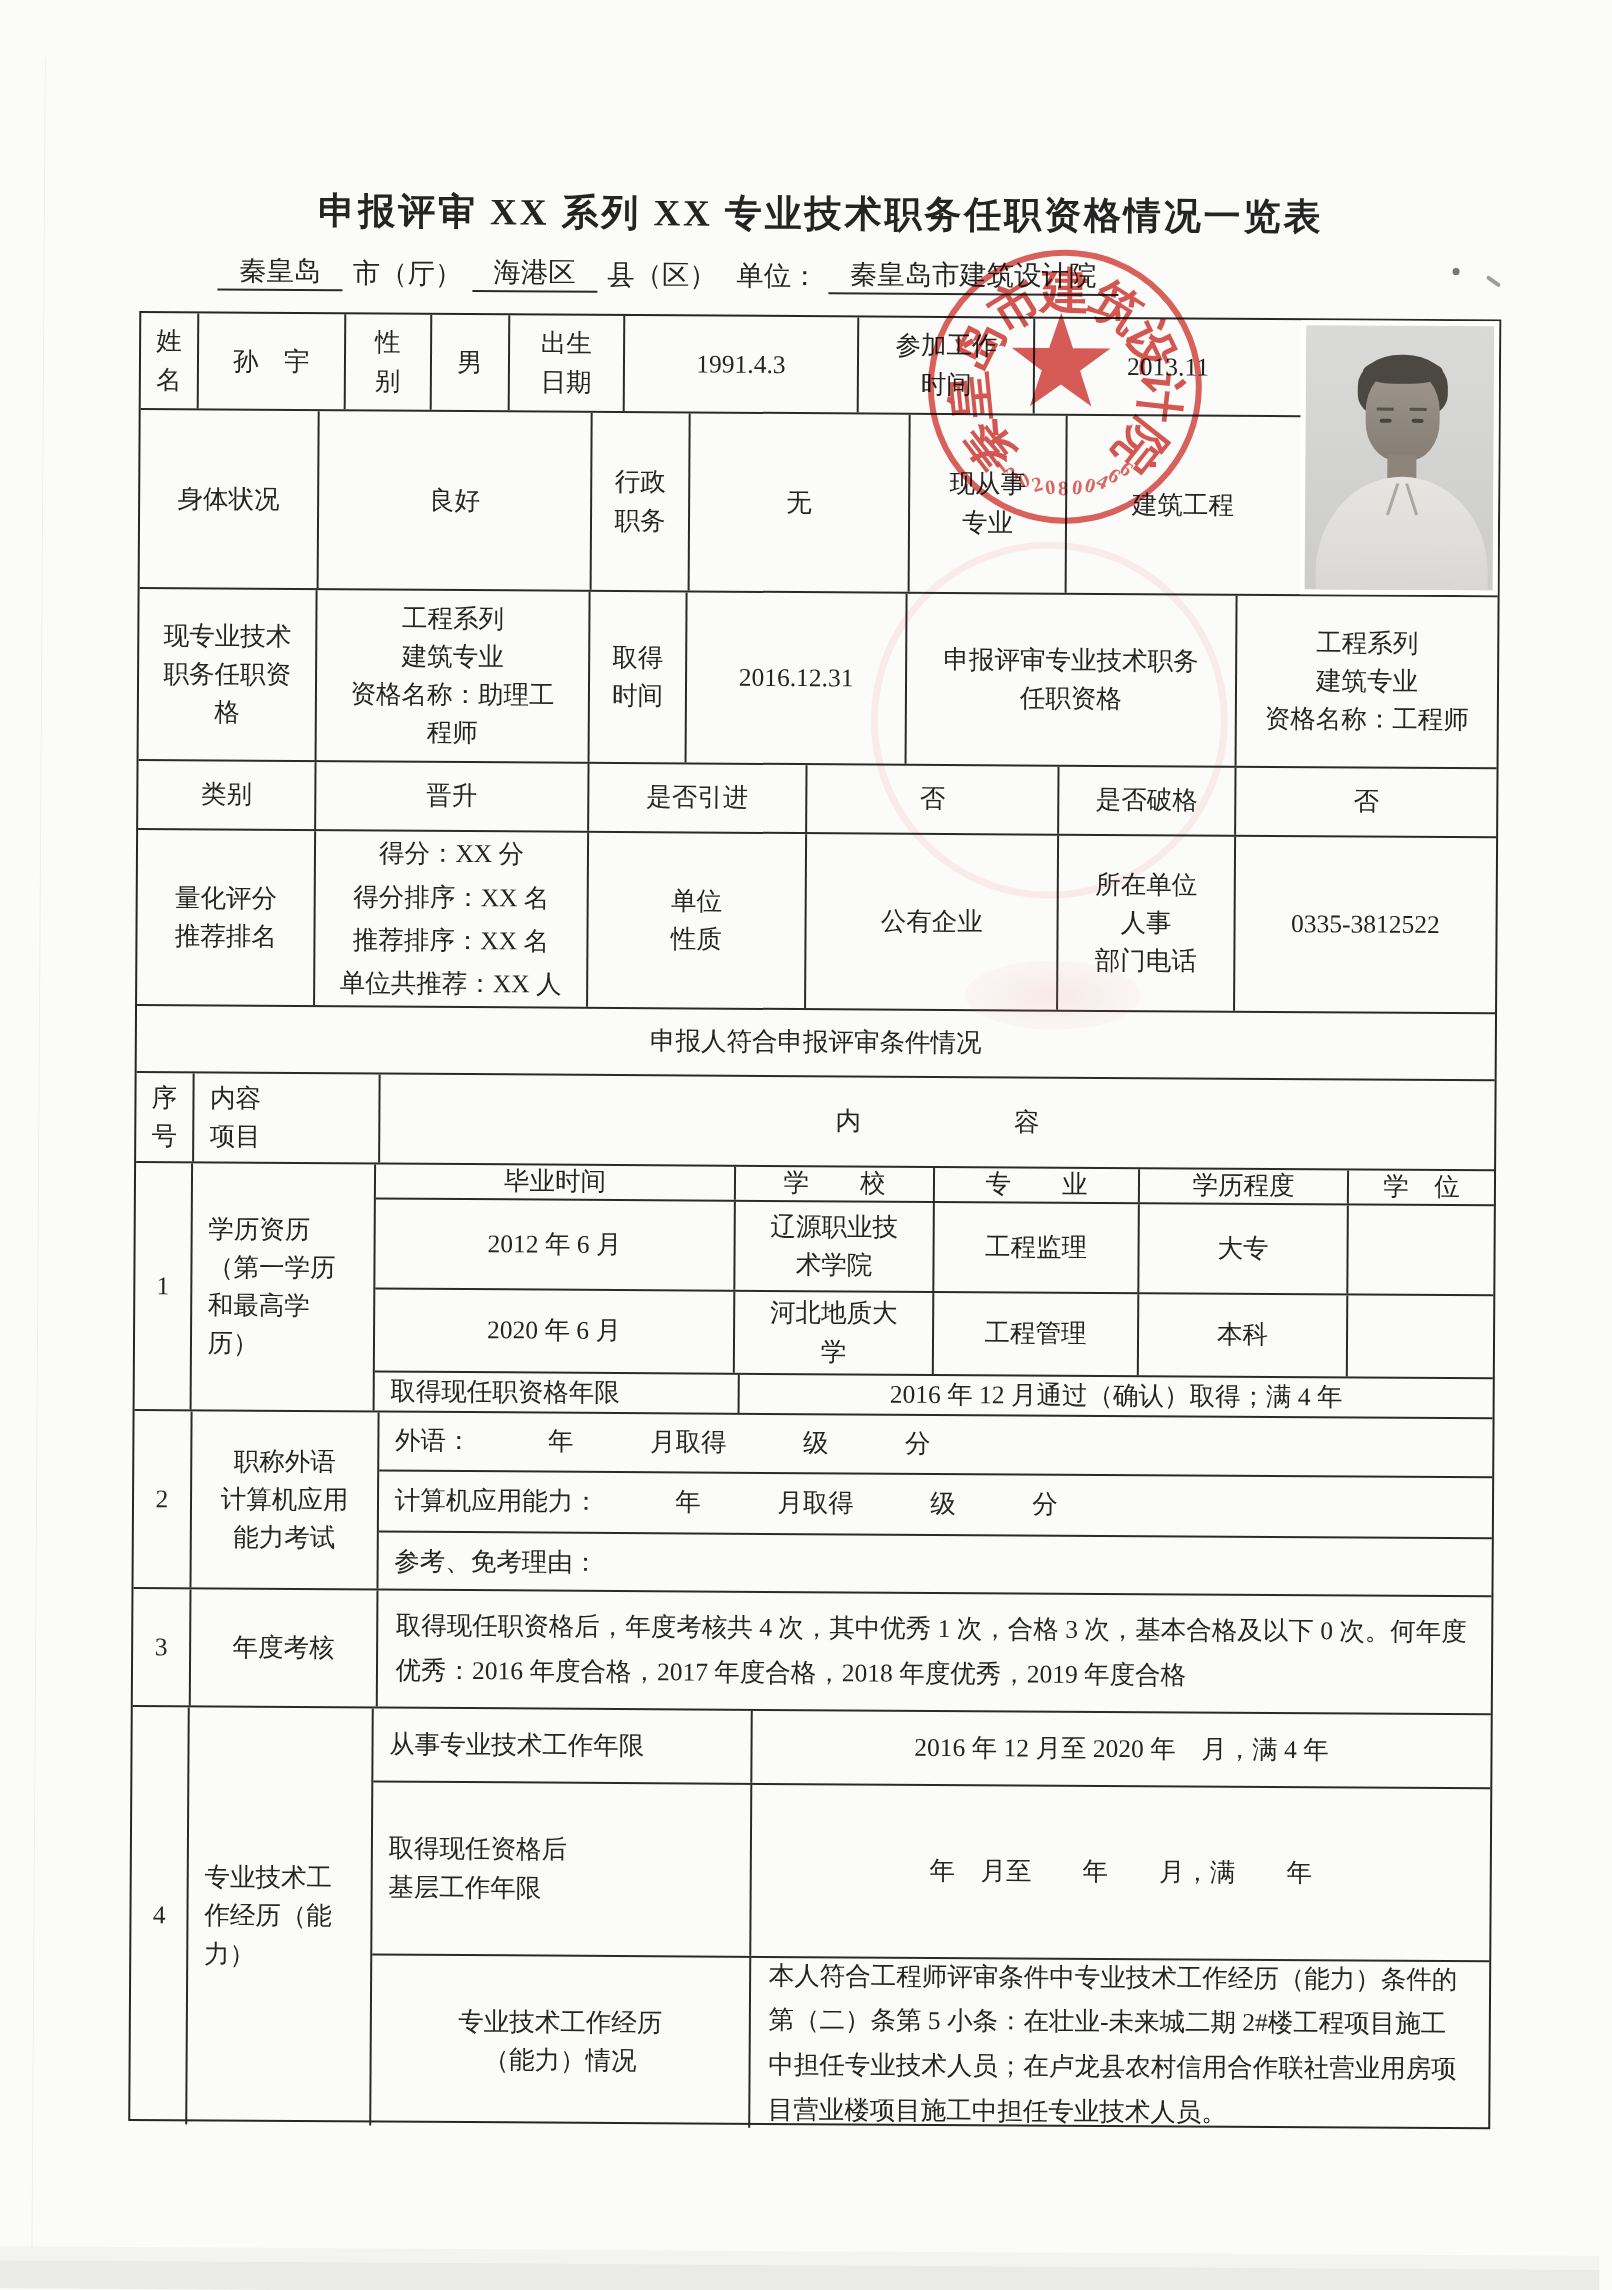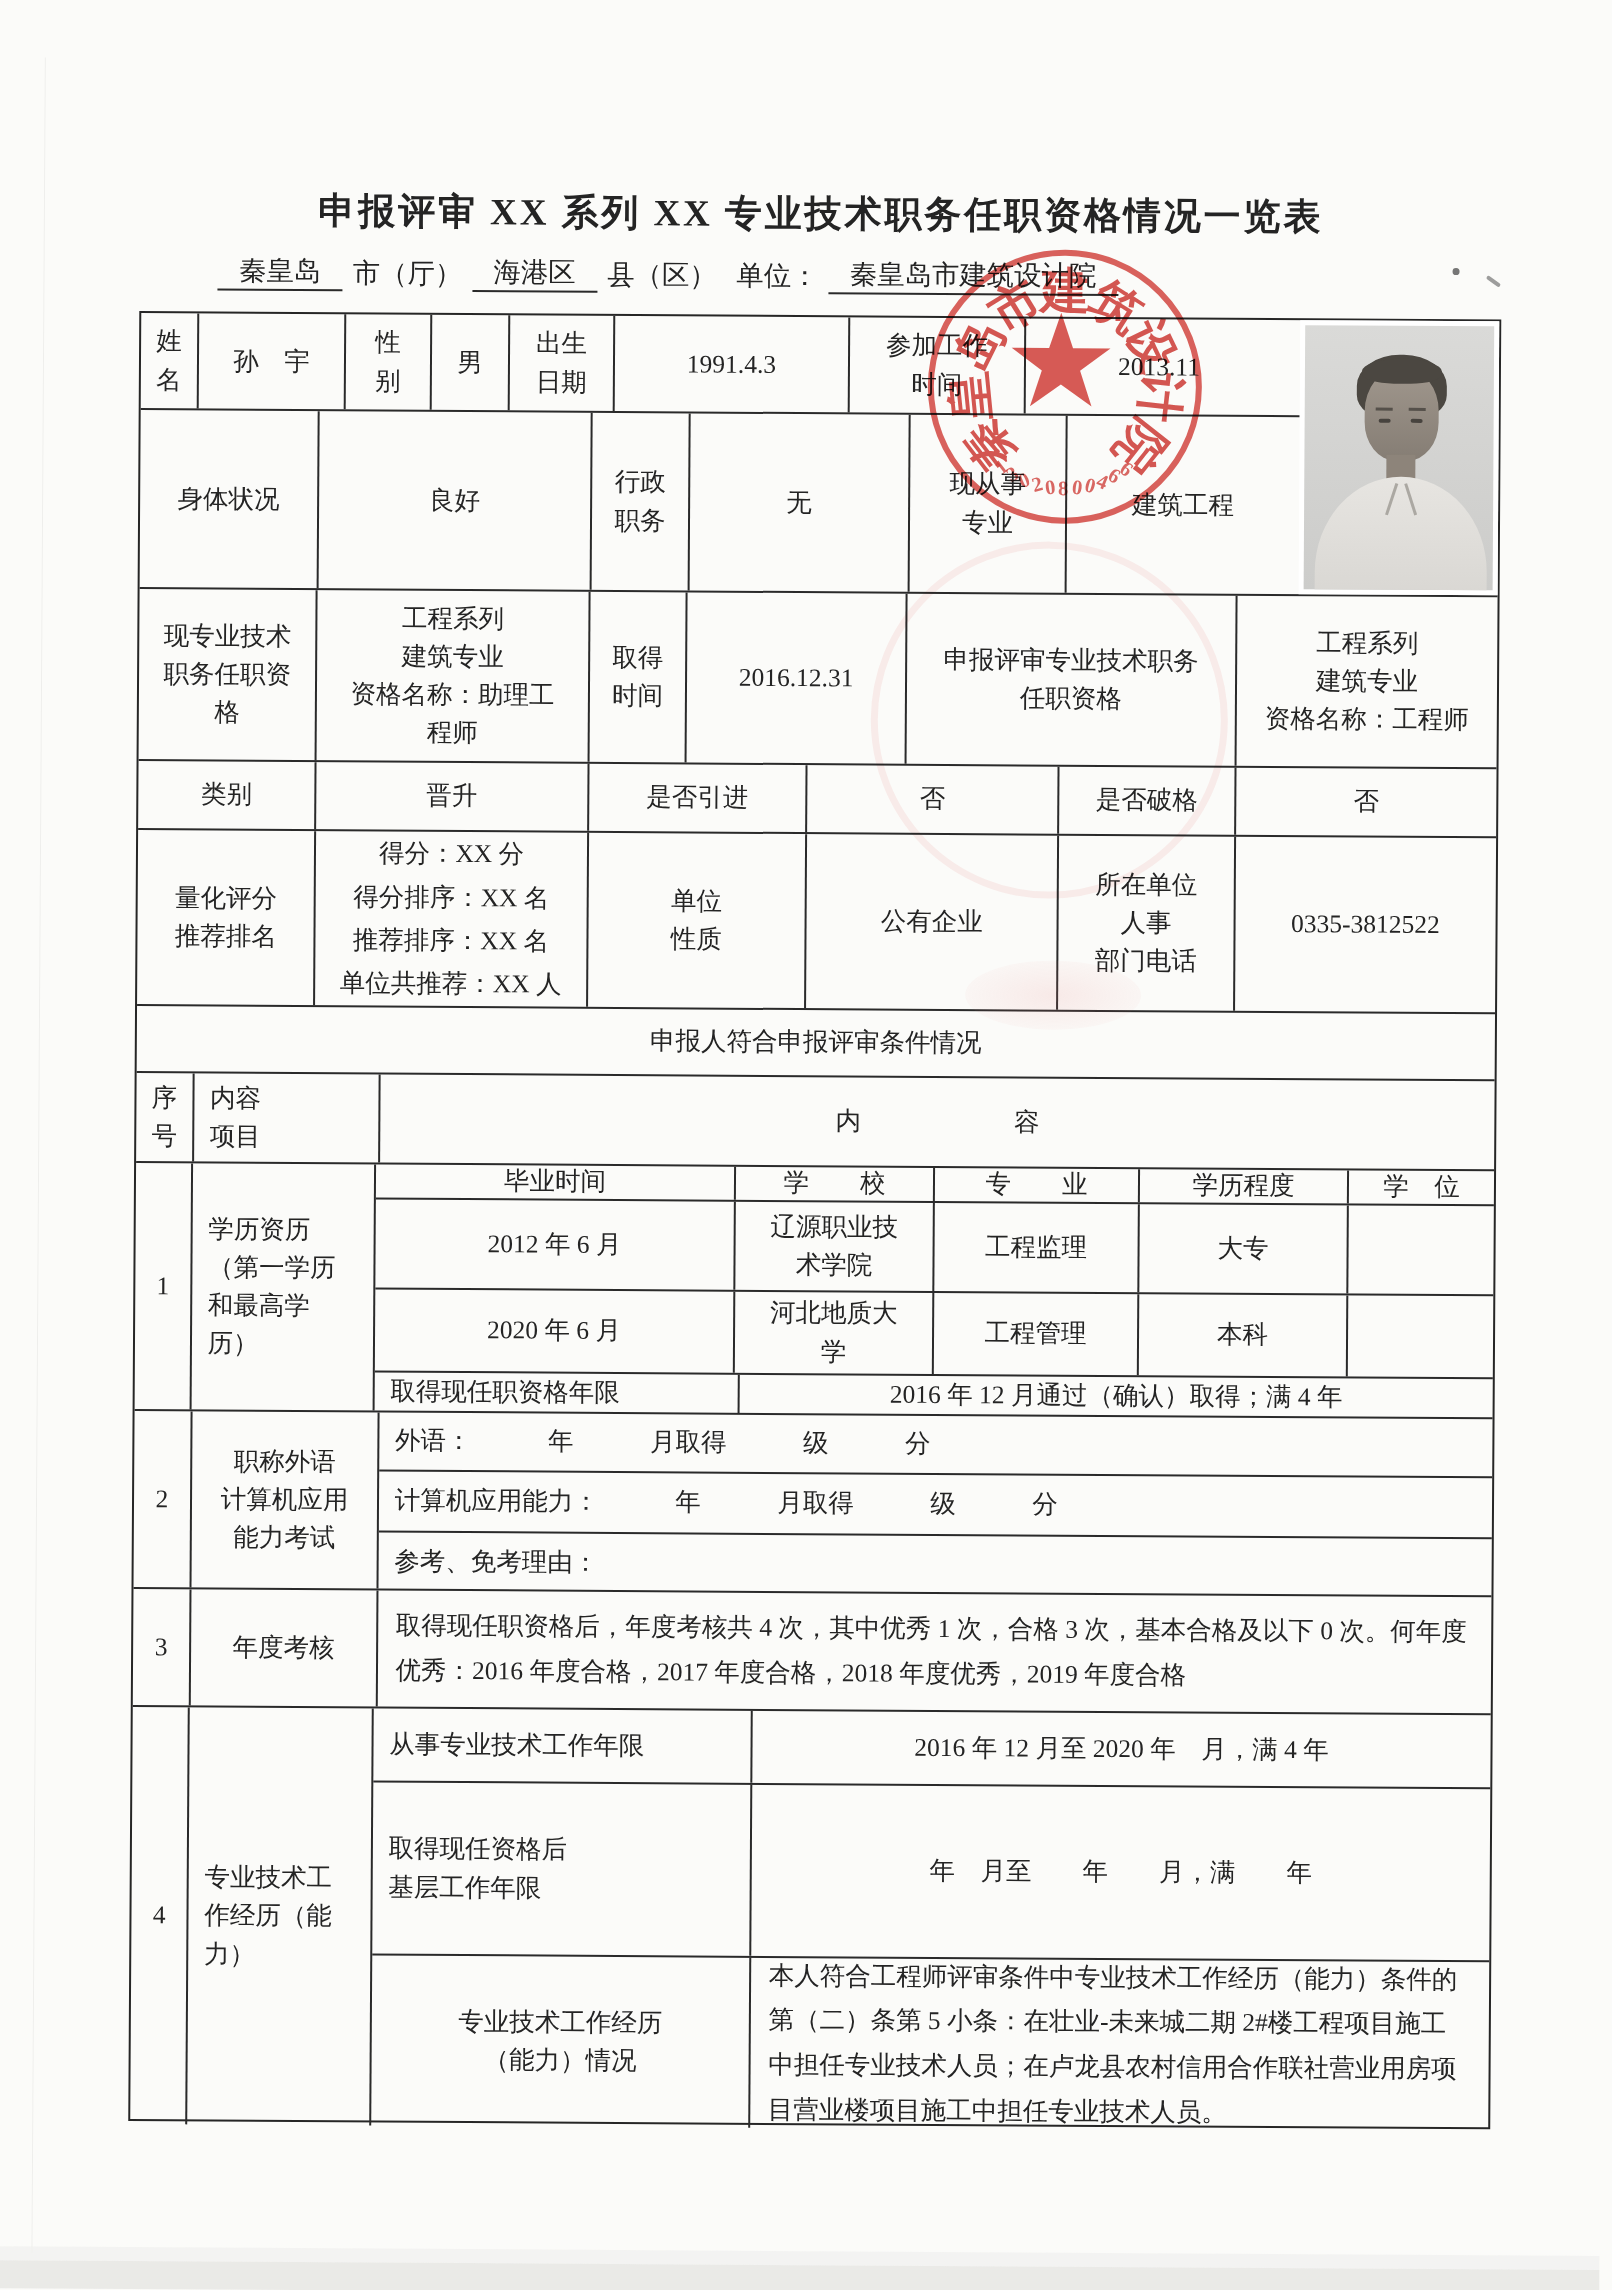--- a/index.html
+++ b/index.html
@@ -99,21 +99,21 @@
 
     <div class="wrapAB">
       <div class="abLeft">
         <div class="row" style="height:98px;">
           <div class="c" style="width:58px;">姓
 名</div>
           <div class="c" style="width:147px;">孙　宇</div>
           <div class="c" style="width:86px;">性
 别</div>
           <div class="c" style="width:78px;">男</div>
-          <div class="c" style="width:105px;">出生
+          <div class="c" style="width:115px;">出生
 日期</div>
           <div class="c" style="width:235px;">1991.4.3</div>
           <div class="c" style="width:176px;">参加工作
 时间</div>
           <div class="c endc" style="width:266px;">2013.11</div>
         </div>
         <div class="rowB">
           <div class="c" style="width:179px;">身体状况</div>
           <div class="c" style="width:273px;">良好</div>
           <div class="c" style="width:98px;">行政

